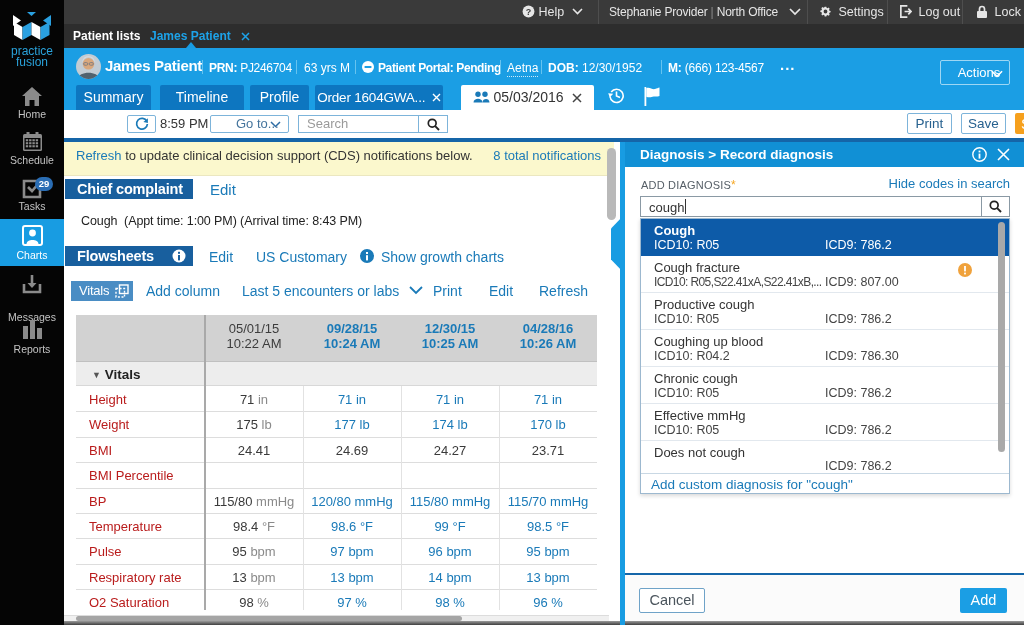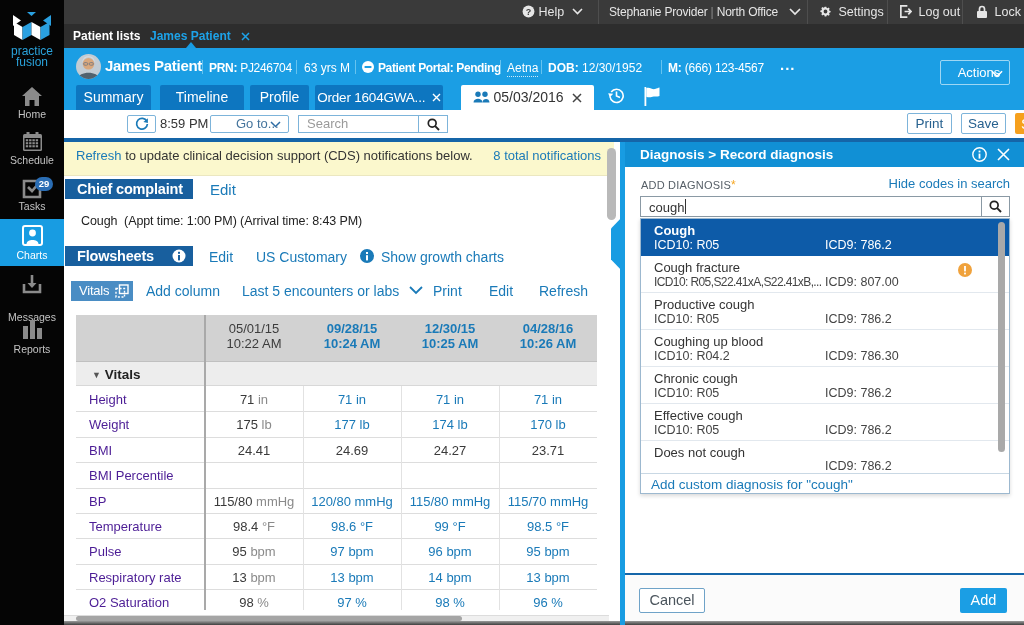--- a/index.html
+++ b/index.html
@@ -21,21 +21,21 @@
 .side-label { position:absolute; width:64px; text-align:center; font-size:10.5px; color:#c3c3c3; }
 
 #leftc { left:64px; top:142px; width:554px; height:483px; background:#fff; }
 #yellow { left:0; top:0; width:550px; height:34px; background:#fbf8cd; border-bottom:1px solid #ebe7c0; font-size:13px; line-height:28px; }
 .hdrbar { position:absolute; left:1px; width:128px; height:20px; background:#185f9e; color:#fff;
   font-size:14.5px; font-weight:bold; letter-spacing:-0.2px; line-height:20px; padding-left:12px; }
 .link { color:#1a7ab8; }
 
 .cell { position:absolute; font-size:13px; white-space:nowrap; }
 .row { position:absolute; left:12px; width:521px; height:25.4px; border-bottom:1px solid #ddd; }
-.lab { position:absolute; left:13px; top:5px; font-size:13px; color:#4c1d95; white-space:nowrap; }
+.lab { position:absolute; left:13px; top:5px; font-size:13px; color:#b91c1c; white-space:nowrap; }
 .c { position:absolute; top:5px; width:98px; text-align:center; font-size:13px; color:#1a7ab8; white-space:nowrap; }
 .c1 { left:129px; } .c2 { left:227px; } .c3 { left:325px; } .c4 { left:423px; }
 .n { color:#3a3a3a; } .u { color:#8a8a8a; } .dk { color:#3a3a3a; }
 
 #panelborder { left:620px; top:142px; width:5px; height:483px; background:#189ce2; z-index:30; }
 #panel { left:625px; top:142px; width:399px; height:483px; background:#fff; }
 #panelhdr { left:0; top:0; width:399px; height:25px; background:#1190d5; color:#fff; font-size:13.5px;
   font-weight:bold; line-height:25px; }
 .item { position:absolute; left:0; width:368px; }
 .it-title { position:absolute; left:13px; top:4px; font-size:13px; color:#333; white-space:nowrap; }
@@ -365,21 +365,21 @@
       <span class="it-title">Coughing up blood</span>
       <span class="it-l2">ICD10: R04.2</span>
       <span class="it-icd9">ICD9: 786.30</span>
     </div>
     <div class="item" style="top:148px;height:37px;border-bottom:1px solid #e2e8ee">
       <span class="it-title">Chronic cough</span>
       <span class="it-l2">ICD10: R05</span>
       <span class="it-icd9">ICD9: 786.2</span>
     </div>
     <div class="item" style="top:185px;height:37px;border-bottom:1px solid #e2e8ee">
-      <span class="it-title">Effective cough</span>
+      <span class="it-title">Effective mmHg</span>
       <span class="it-l2">ICD10: R05</span>
       <span class="it-icd9">ICD9: 786.2</span>
     </div>
     <div class="item" style="top:222px;height:32px">
       <span class="it-title">Does not cough</span>
       <span class="it-icd9" style="top:18px">ICD9: 786.2</span>
     </div>
     <div class="item" style="top:254px;height:21px;border-top:1px solid #c9d8e4">
       <span class="abs link" style="left:10px;top:3px;font-size:13.5px">Add custom diagnosis for "cough"</span>
     </div>

